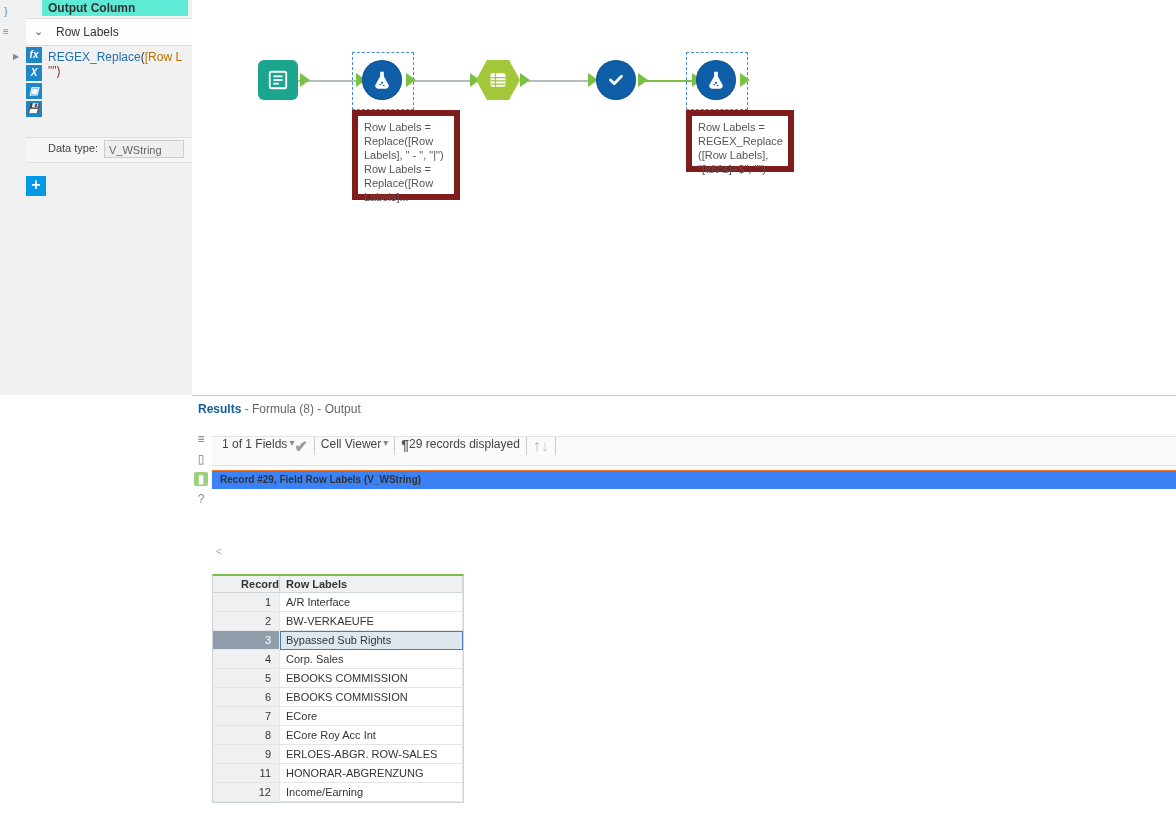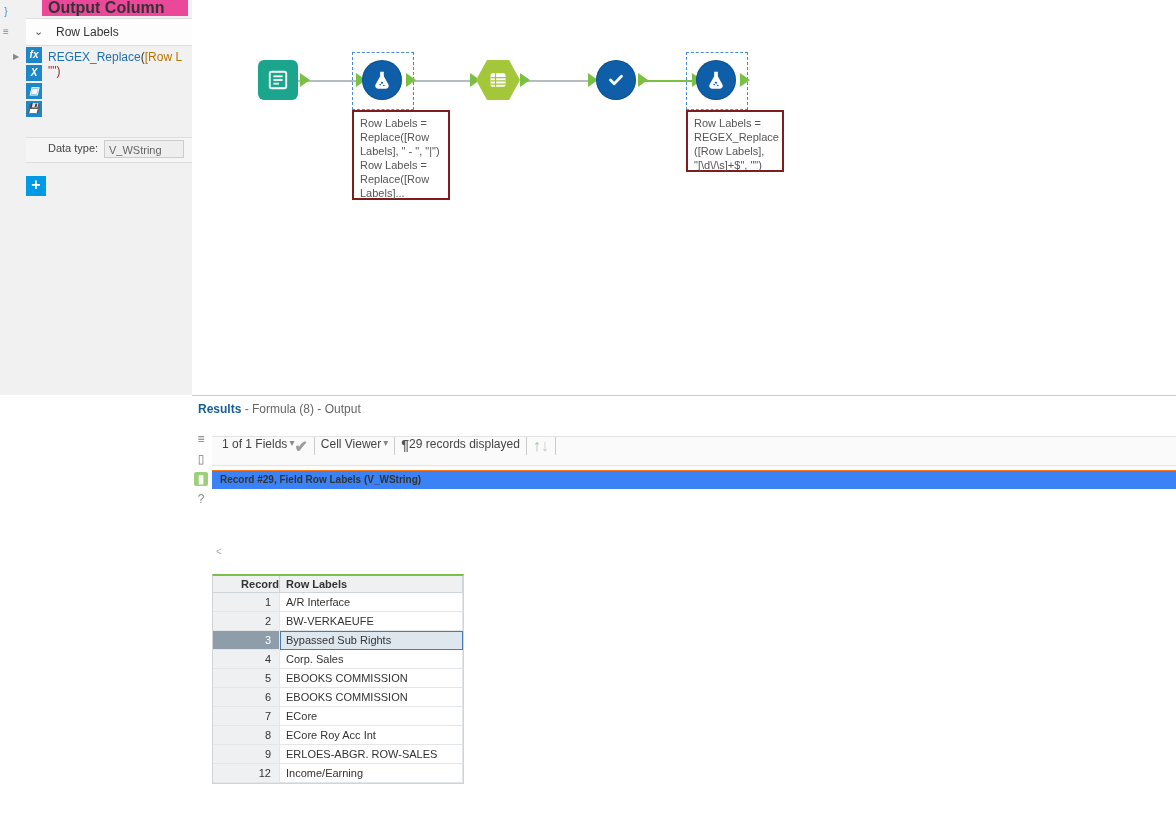--- a/index.html
+++ b/index.html
@@ -23,23 +23,23 @@
     height: 395px;
     background: #f1f1f1;
     box-sizing: border-box;
   }
   .config-header {
     position: absolute;
     left: 42px;
     top: 0;
     right: 4px;
     height: 16px;
-    background: #ec4899;
+    background: #5eead4;
     font-weight: 600;
-    font-size: 16px;
+    font-size: 12px;
     color: #333;
     padding-left: 6px;
     line-height: 16px;
   }
   .gutter-icon {
     display:block;
     width:10px;height:10px;
     margin:4px 1px;
     font-size:10px;
     color:#6aa5e6;
@@ -166,28 +166,28 @@
   .tool svg{ width:22px;height:22px; }
 
   .sel-box {
     position:absolute;
     border:1px dashed #4a8bd6;
     pointer-events:none;
   }
 
   .annotation {
     position:absolute;
-    border:2px solid #7f1d1d;
+    border:6px solid #7f1d1d;
     background:#fff;
     font-size:11px;
     color:#555;
     line-height:14px;
     padding:4px 6px;
     box-sizing:border-box;
-    width:98px;
+    width:108px;
   }
 
   
   .input-tool {
     position:absolute;
     width:40px;height:40px;
     border-radius:6px;
     background:#1aa58c;
     display:flex;align-items:center;justify-content:center;
   }
@@ -554,20 +554,24 @@
           </tr>
           <tr>
             <td class="rec">8</td>
             <td class="cell">ECore Roy Acc Int</td>
           </tr>
           <tr>
             <td class="rec">9</td>
             <td class="cell">ERLOES-ABGR. ROW-SALES</td>
           </tr>
           <tr>
+            <td class="rec">11</td>
+            <td class="cell">HONORAR-ABGRENZUNG</td>
+          </tr>
+          <tr>
             <td class="rec">12</td>
             <td class="cell">Income/Earning</td>
           </tr>
         </tbody>
     </table>
   </div>
 
 </div>
 
 </body></html>

